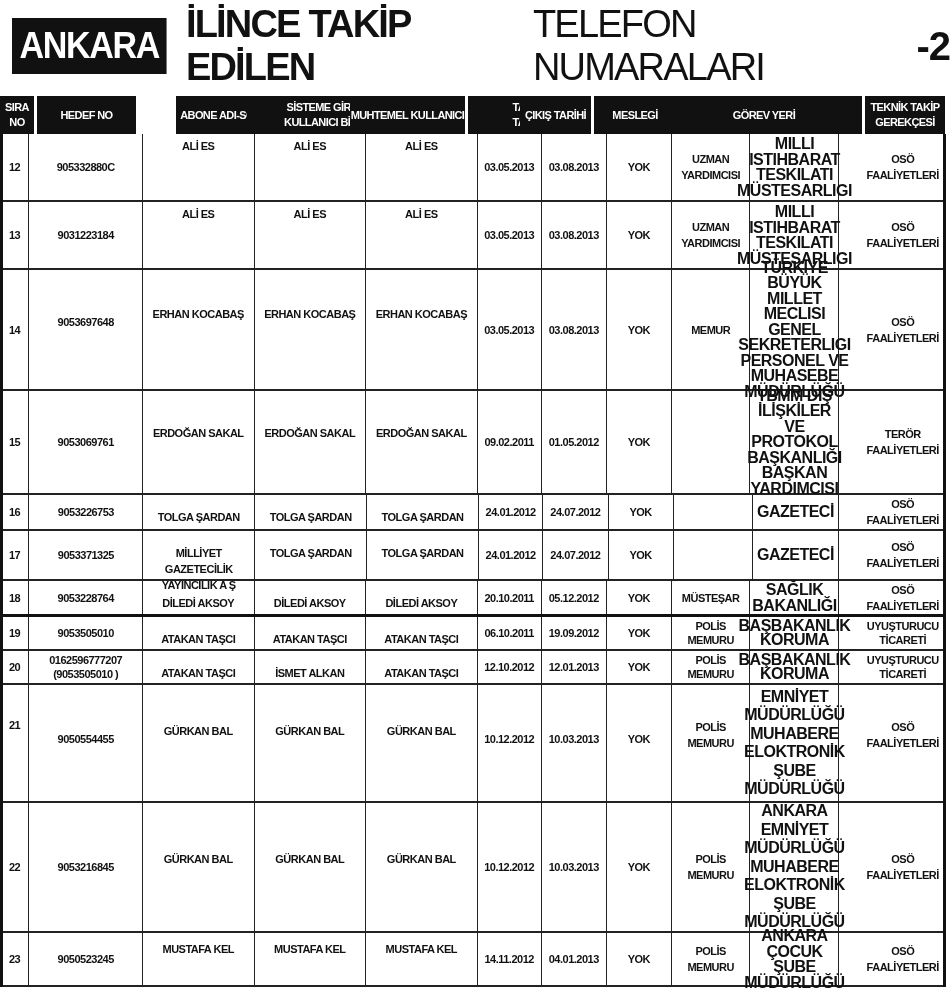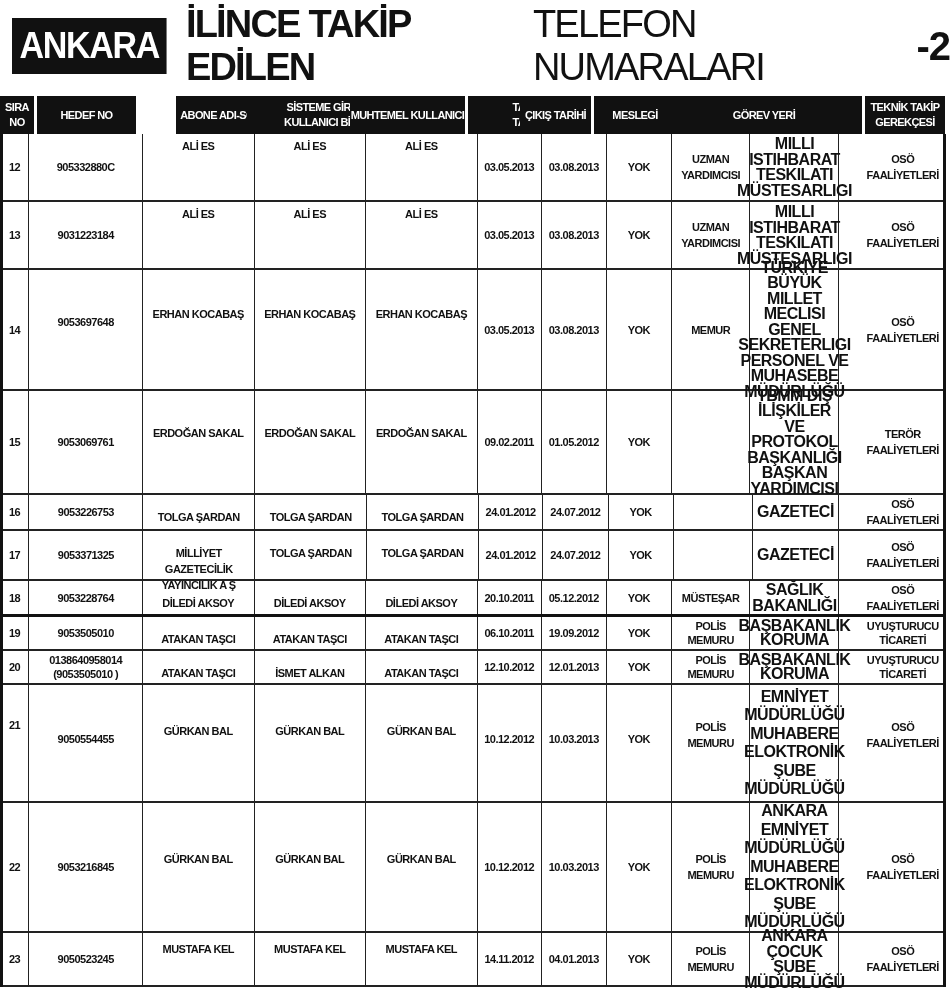--- a/index.html
+++ b/index.html
@@ -192,21 +192,21 @@
     <div class="cell c-meslek">YOK</div>
     <div class="cell c-unvan" style="line-height:14px;">POLİS
 MEMURU</div>
     <div class="cell c-gorev" style="line-height:14px;">BAŞBAKANLIK
 KORUMA</div>
     <div class="cell c-teknik" style="line-height:14px;">UYUŞTURUCU
 TİCARETİ</div>
   </div>
   <div class="row top" style="height:34px;">
     <div class="cell c-sira">20</div>
-    <div class="cell c-hedef" style="line-height:14px;">0138640958014
+    <div class="cell c-hedef" style="line-height:14px;">0162596777207
 (9053505010   )</div>
     <div class="cell c-abone">ATAKAN TAŞCI</div>
     <div class="cell c-sis">İSMET ALKAN</div>
     <div class="cell c-muh">ATAKAN TAŞCI</div>
     <div class="cell c-talep">12.10.2012</div>
     <div class="cell c-cikis">12.01.2013</div>
     <div class="cell c-meslek">YOK</div>
     <div class="cell c-unvan" style="line-height:14px;">POLİS
 MEMURU</div>
     <div class="cell c-gorev" style="line-height:14px;">BAŞBAKANLIK

